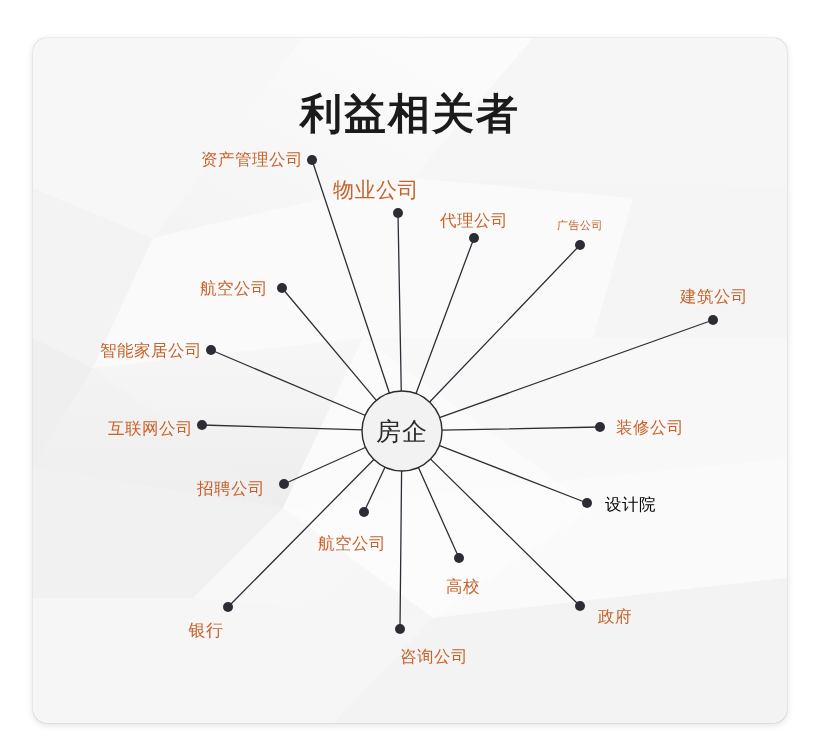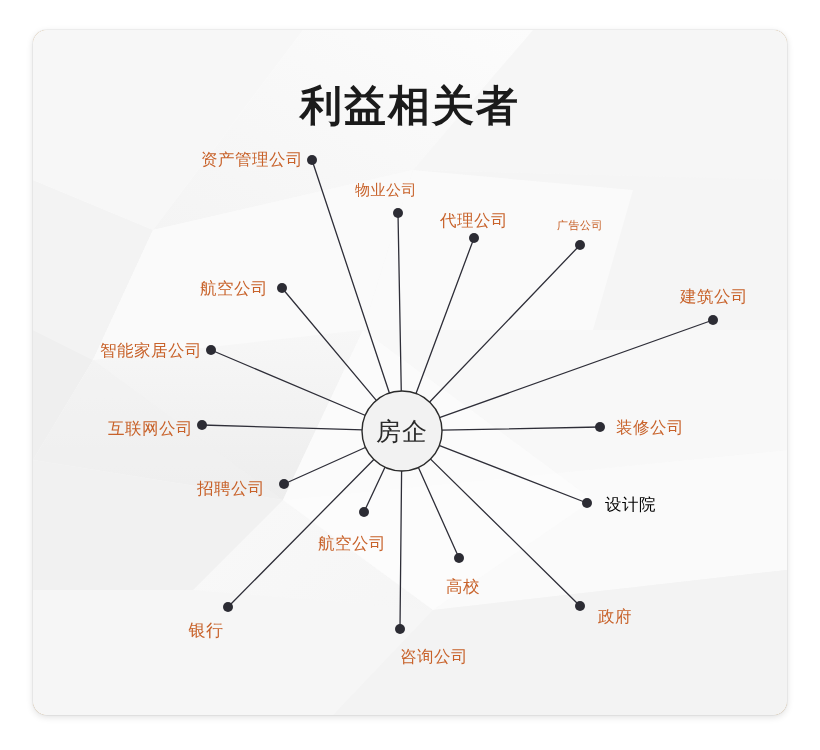--- a/index.html
+++ b/index.html
@@ -15,21 +15,21 @@
   }
   #stage {
     position: relative;
     width: 820px;
     height: 750px;
     background: #ffffff;
   }
   .card {
     position: absolute;
     left: 33px;
-    top: 30px;
+    top: 38px;
     width: 754px;
     height: 685px;
     border-radius: 14px;
     background: #a16207;
     box-shadow: 0 2px 7px rgba(0,0,0,0.13), 0 0 0 1px rgba(0,0,0,0.045);
     overflow: hidden;
   }
   
   .poly-bg {
     position: absolute;
@@ -161,21 +161,21 @@
       <circle cx="228" cy="607" r="5" fill="#2c2c34"></circle>
       <circle cx="284" cy="484" r="5" fill="#2c2c34"></circle>
       <circle cx="202" cy="425" r="5" fill="#2c2c34"></circle>
       <circle cx="211" cy="350" r="5" fill="#2c2c34"></circle>
       <circle cx="282" cy="288" r="5" fill="#2c2c34"></circle>
     </svg>
 
   <div class="hub-label">
       <div class="hub-text" style="left: 402px; top: 431px;">房企</div>
       <div class="node-label l" style="left: 303px; top: 160px; color: rgb(200, 98, 42); font-size: 16.5px;">资产管理公司</div>
-      <div class="node-label c" style="left: 386px; top: 190px; color: rgb(200, 98, 42); font-size: 15px;">物业公司</div>
+      <div class="node-label c" style="left: 376px; top: 190px; color: rgb(200, 98, 42); font-size: 21px;">物业公司</div>
       <div class="node-label c" style="left: 474px; top: 221px; color: rgb(200, 98, 42); font-size: 16.5px;">代理公司</div>
       <div class="node-label c" style="left: 580px; top: 225px; color: rgb(200, 98, 42); font-size: 11px;">广告公司</div>
       <div class="node-label c" style="left: 714px; top: 297px; color: rgb(200, 98, 42); font-size: 16.5px;">建筑公司</div>
       <div class="node-label r" style="left: 616px; top: 428px; color: rgb(200, 98, 42); font-size: 16.5px;">装修公司</div>
       <div class="node-label r" style="left: 605px; top: 505px; color: #000000; font-size: 16.5px;">设计院</div>
       <div class="node-label r" style="left: 598px; top: 617px; color: rgb(200, 98, 42); font-size: 16.5px;">政府</div>
       <div class="node-label c" style="left: 463px; top: 587px; color: rgb(200, 98, 42); font-size: 16.5px;">高校</div>
       <div class="node-label c" style="left: 400px; top: 657px; color: rgb(200, 98, 42); font-size: 16.5px; margin-left: 34px;">咨询公司</div>
       <div class="node-label c" style="left: 352px; top: 544px; color: rgb(200, 98, 42); font-size: 16.5px;">航空公司</div>
       <div class="node-label c" style="left: 206px; top: 630px; color: rgb(200, 98, 42); font-size: 17px;">银行</div>

